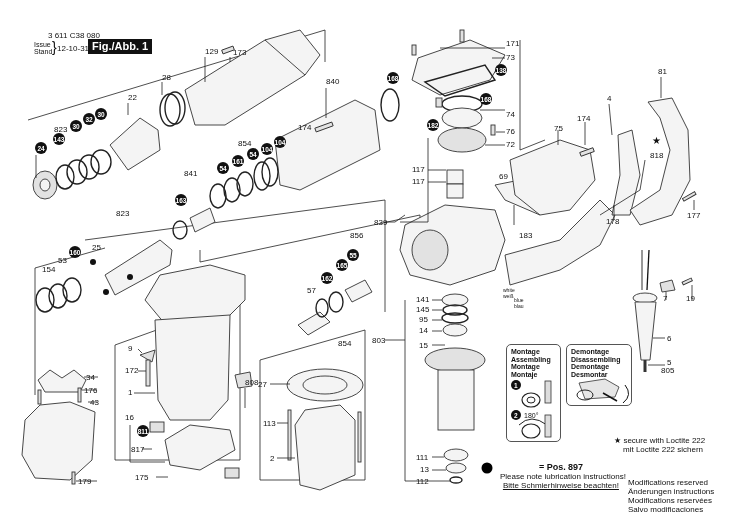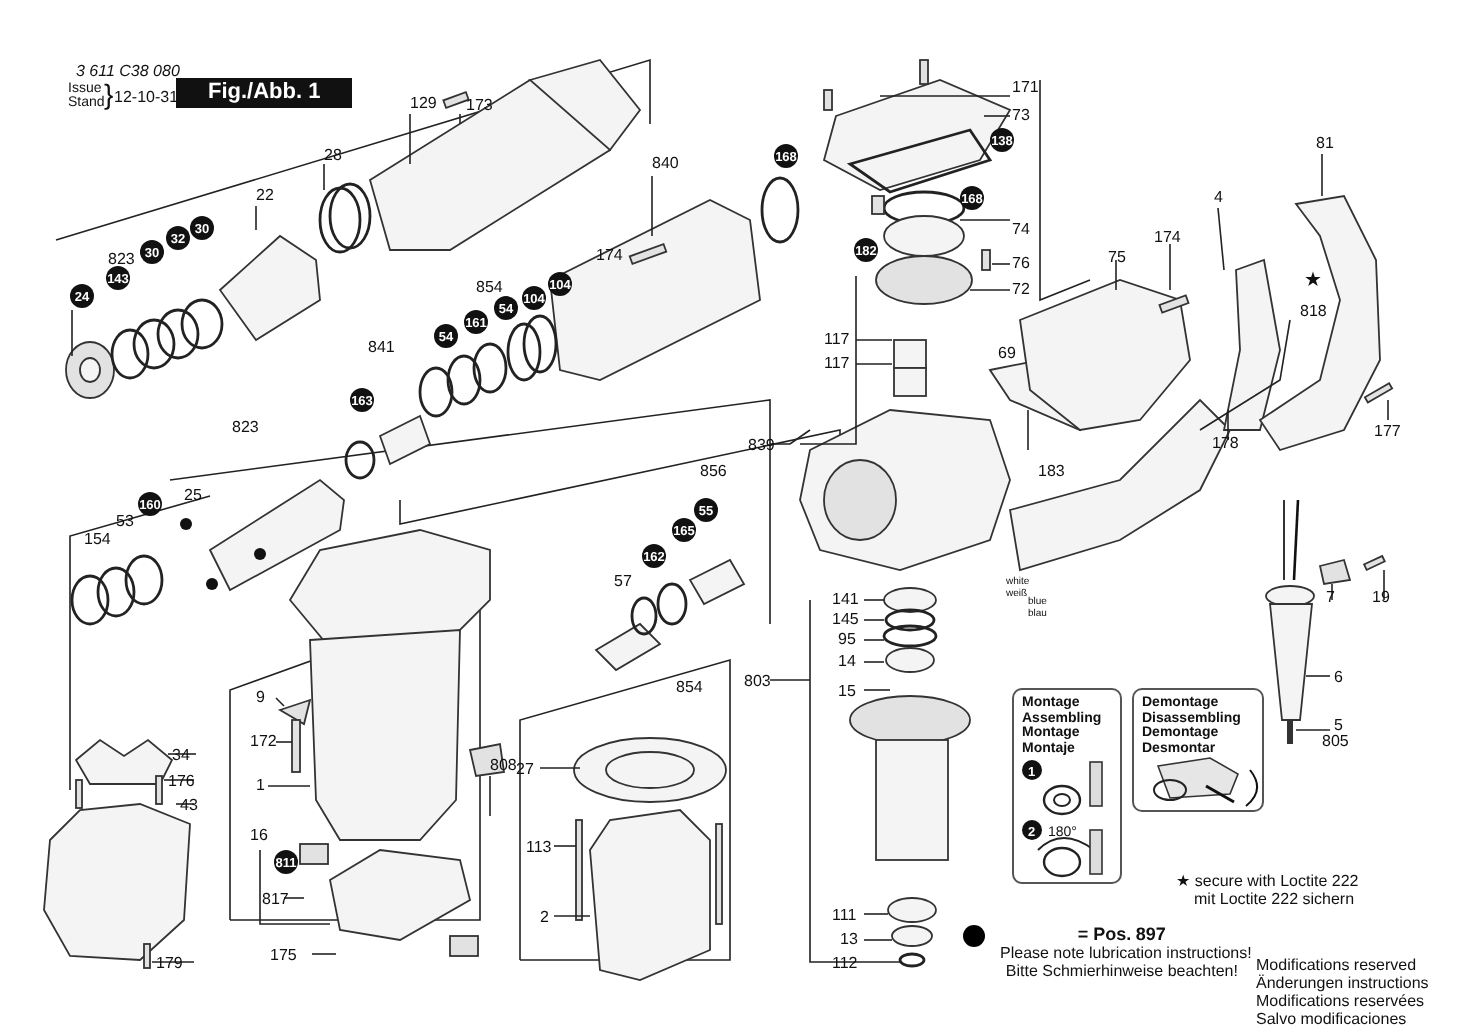--- a/index.html
+++ b/index.html
@@ -1,34 +1,34 @@
 <!DOCTYPE html>
 <html><head>
 <meta charset="utf-8">
 <style>
   html,body{margin:0;padding:0;background:#fff;}
   body{width:730px;height:516px;position:relative;overflow:hidden;font-family:"Liberation Sans",sans-serif;color:#111;}
   #diagram{position:absolute;left:0;top:0;width:730px;height:516px;}
   .hdr{position:absolute;font-size:8px;line-height:9px;}
-  .figbox{position:absolute;left:88px;top:39px;background:#111;color:#fff;font-weight:bold;font-size:11px;padding:1px 16px;line-height:13px;}
+  .figbox{position:absolute;left:88px;top:39px;background:#111;color:#fff;font-weight:bold;font-size:11px;padding:1px 4px;line-height:13px;}
   .note{position:absolute;font-size:8px;line-height:9px;}
   .note b{font-size:9px;}
   .panel{position:absolute;border:1px solid #555;border-radius:5px;background:#fff;}
   .panel .t{font-size:7px;font-weight:bold;line-height:7.5px;}
   .lbl{font-family:"Liberation Sans",sans-serif;font-size:8px;fill:#111;}
   .blbl{font-family:"Liberation Sans",sans-serif;font-size:6.5px;fill:#fff;font-weight:bold;}
   .ln{stroke:#222;stroke-width:0.8;fill:none;}
   .part{stroke:#333;stroke-width:0.9;fill:#f4f4f4;}
   .partd{stroke:#333;stroke-width:0.9;fill:#e2e2e2;}
   .ring{stroke:#222;stroke-width:1.4;fill:none;}
 </style>
 </head>
 <body>
 
-<div class="hdr" style="left:38px;top:31px;font-style:italic;">3 611 C38 080</div>
+<div class="hdr" style="left:48px;top:31px;">3 611 C38 080</div>
 <div class="hdr" style="left:34px;top:41px;font-size:7px;line-height:7px;">Issue</div>
 <div class="hdr" style="left:34px;top:48px;font-size:7px;line-height:7px;">Stand</div>
 <div class="hdr" style="left:52px;top:40px;font-size:14px;line-height:14px;">}</div>
 <div class="hdr" style="left:57px;top:44px;">12-10-31</div>
 <div class="figbox">Fig./Abb. 1</div>
 
 <svg id="diagram" viewBox="0 0 730 516">
 
   <g>
     <polyline class="ln" points="28,120 325,30 325,62"></polyline>
@@ -514,33 +514,33 @@
   <div class="t" style="margin-left:4px;">Demontage</div>
   <div class="t" style="margin-left:4px;">Desmontar</div>
   <svg width="64" height="30" style="position:absolute;left:0;top:30px;">
     <path d="M12,8 L38,4 L52,12 L48,22 L18,24 Z" fill="#e6e6e6" stroke="#333" stroke-width="0.8"></path>
     <ellipse cx="18" cy="20" rx="8" ry="5" fill="none" stroke="#222" stroke-width="1"></ellipse>
     <path d="M36,18 L50,26" stroke="#111" stroke-width="1.5"></path>
     <path d="M58,10 Q66,20 56,28" fill="none" stroke="#111" stroke-width="1"></path>
   </svg>
 </div>
 
-<div class="note" style="left:588px;top:436px;">
+<div class="note" style="left:614px;top:436px;">
   <span>★</span>
   <span>secure with Loctite 222</span><br>
   <span style="margin-left:9px;text-align:right;">mit Loctite 222 sichern</span>
 </div>
 
 <div class="note" style="left:652px;top:136px;font-size:10px;">★</div>
 
 <div class="note" style="left:496px;top:463px;text-align:center;">
   <b>= Pos.</b>
   <b>897</b><br>
   <span style="margin-left:4px;margin-top:28px;">Please note lubrication instructions!</span><br>
-  <span style="margin-left:0;">Bitte Schmierhinweise beachten!</span>
+  <span style="margin-left:0;text-decoration:underline;">Bitte Schmierhinweise beachten!</span>
 </div>
 
 <div class="note" style="left:628px;top:462px;margin-top:16px;">
   <div>Modifications reserved</div>
   <div>Änderungen instructions</div>
   <div>Modifications reservées</div>
   <div>Salvo modificaciones</div>
 </div>
 
 </body></html>

